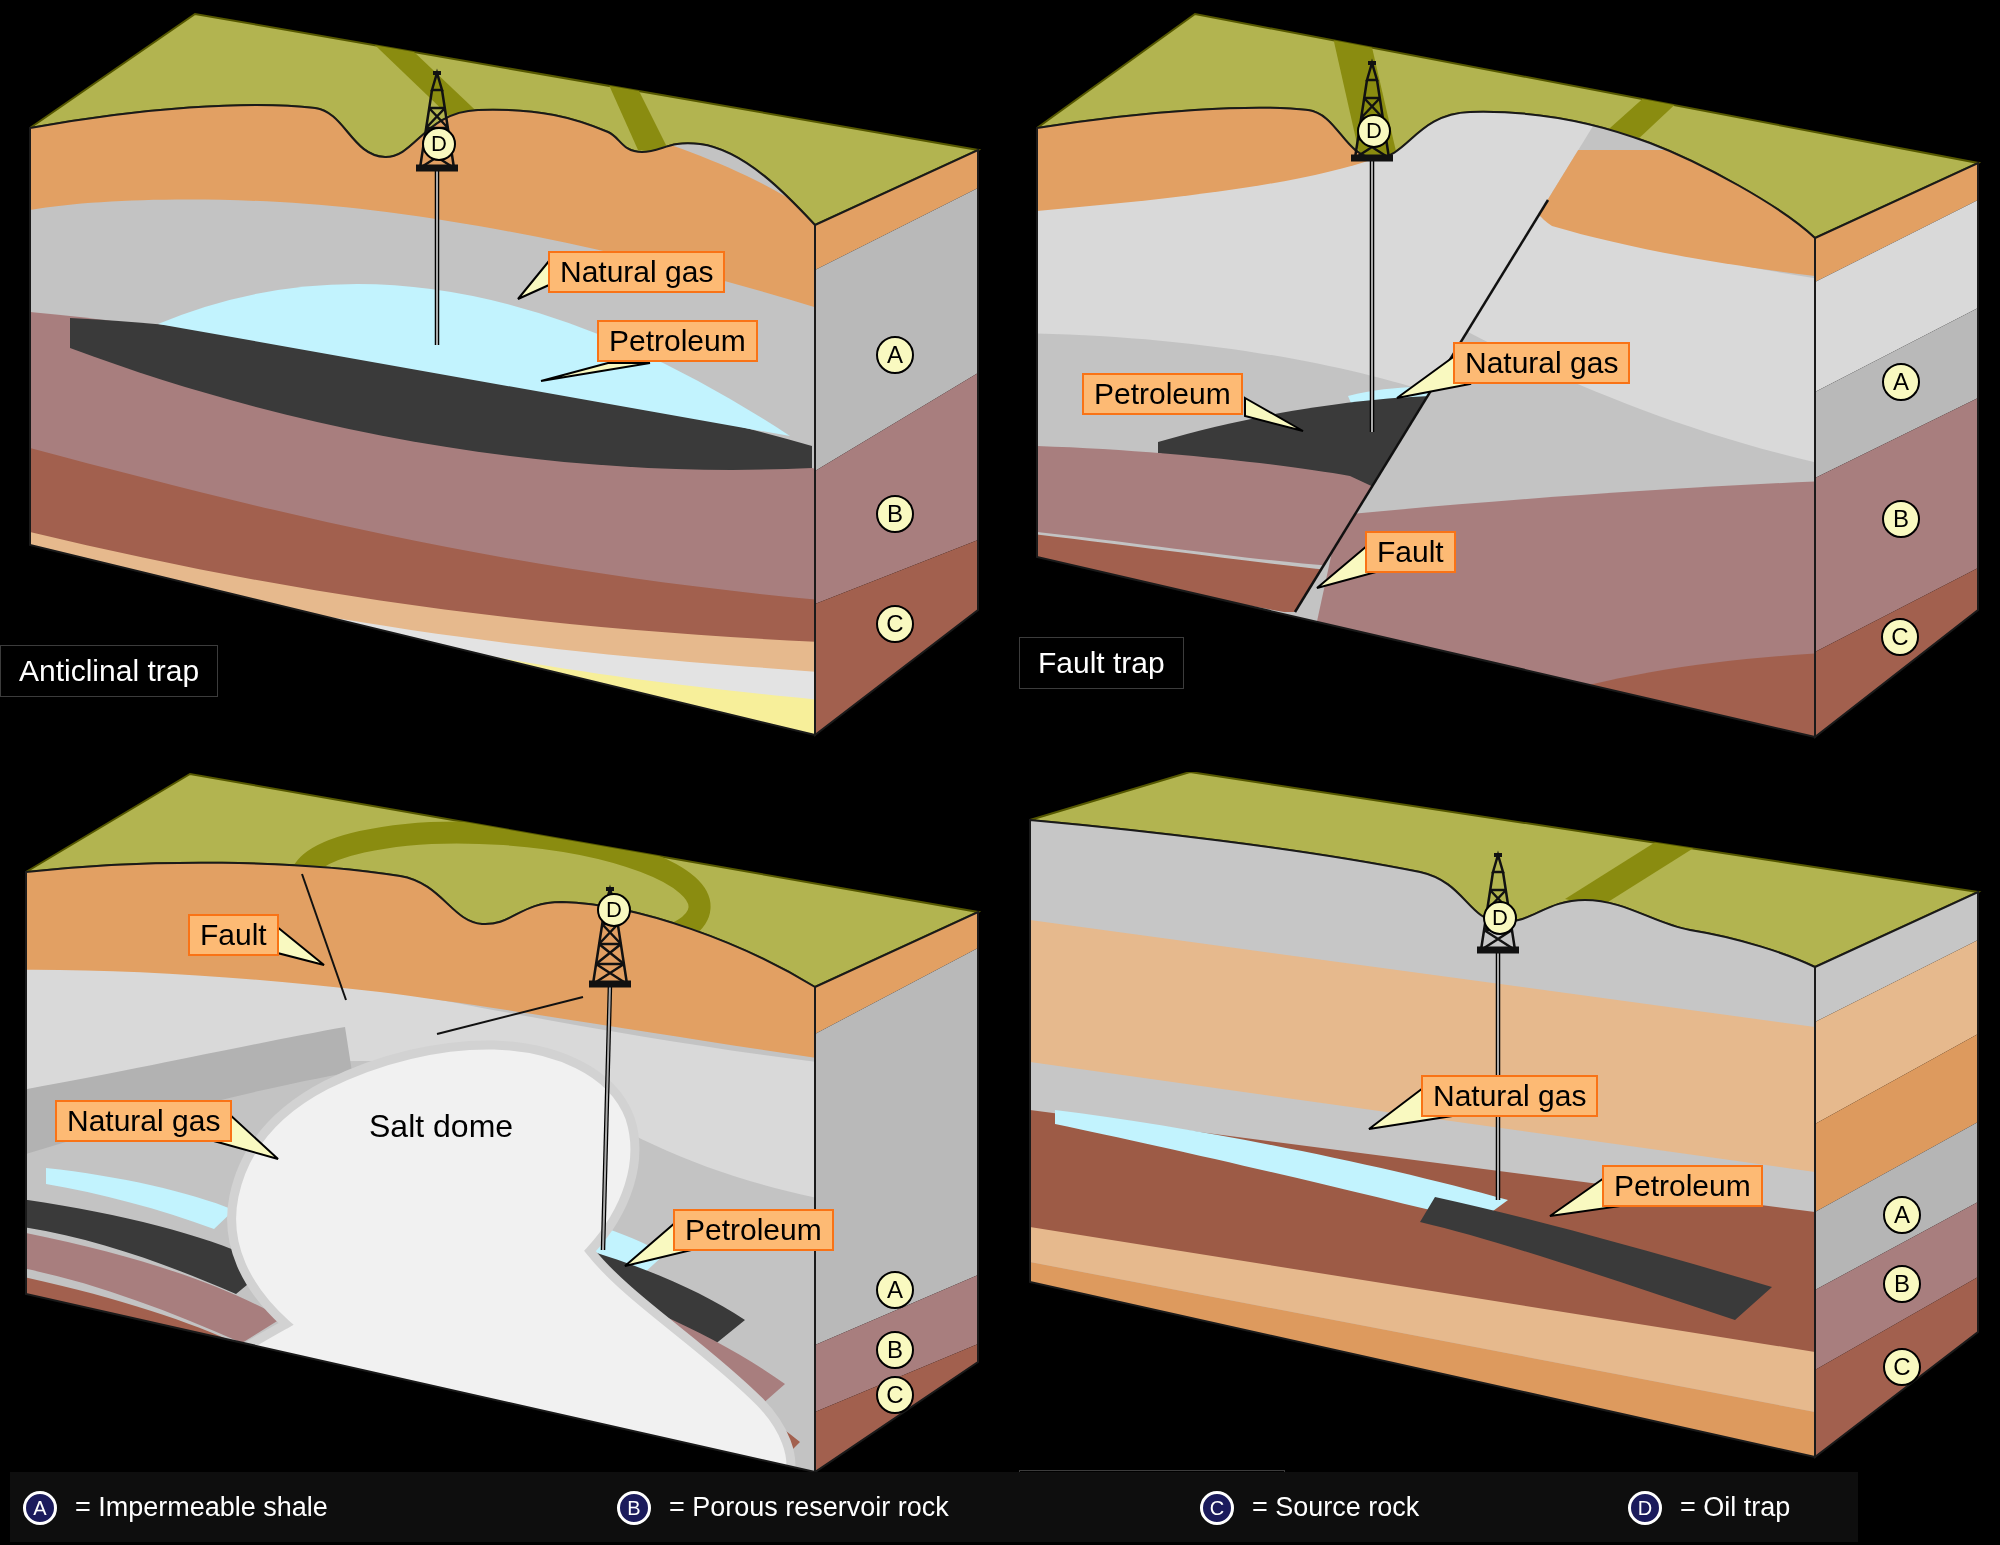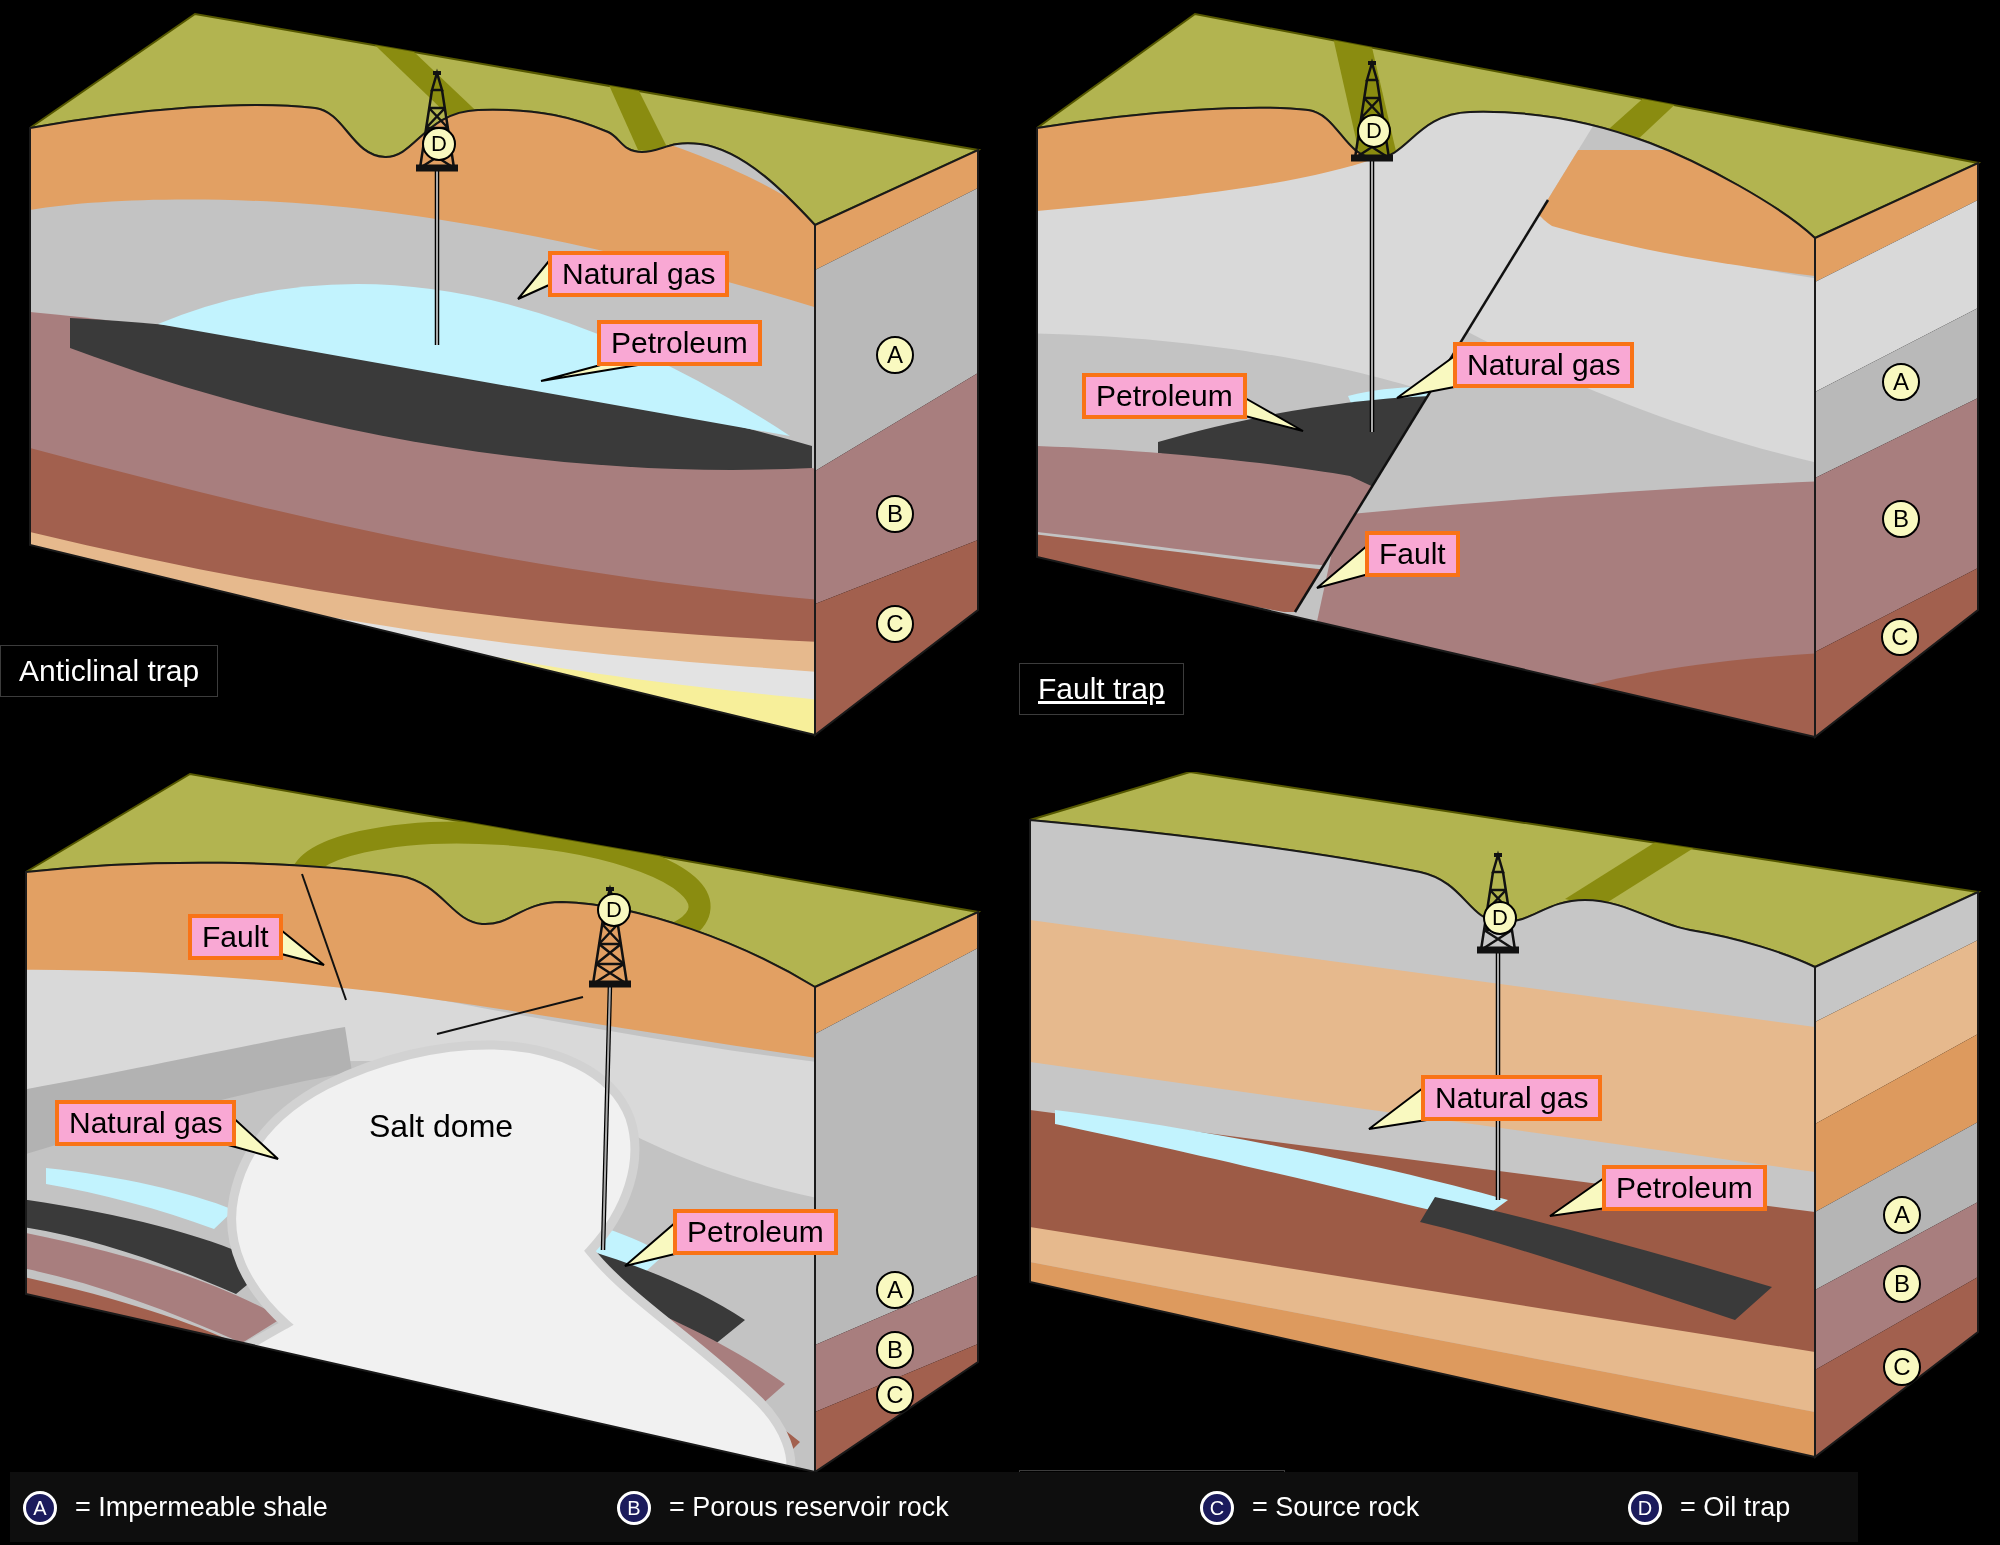--- a/index.html
+++ b/index.html
@@ -4,21 +4,21 @@
 <style>
   html,body{margin:0;padding:0;background:#000;}
   #stage{position:relative;width:2000px;height:1545px;background:#000;overflow:hidden;
          font-family:"Liberation Sans",sans-serif;}
   .panel{position:absolute;width:1000px;height:773px;}
   .panel svg{position:absolute;left:0;top:0;}
   #panel-anticlinal{left:0;top:0;}
   #panel-fault{left:1000px;top:0;}
   #panel-saltdome{left:0;top:772px;}
   #panel-stratigraphic{left:1000px;top:772px;}
-  .callout{position:absolute;background:#f9a8d4;border:4px solid #f97316;color:#000;
+  .callout{position:absolute;background:#fdba74;border:2px solid #f97316;color:#000;
            font-size:30px;line-height:36px;padding:1px 10px;white-space:nowrap;z-index:5;}
   .plainlabel{position:absolute;color:#000;font-size:32px;line-height:36px;white-space:nowrap;z-index:5;}
   .caption{position:absolute;background:#000;border:1px solid #3c3c3c;color:#fff;
            font-size:30px;line-height:34px;padding:8px 18px;white-space:nowrap;z-index:6;}
   .badge{position:absolute;width:34px;height:34px;border-radius:50%;background:#f9f9c0;
          border:2px solid #000;color:#000;font-size:24px;line-height:34px;text-align:center;z-index:5;}
   .badge.d{width:30px;height:30px;font-size:22px;line-height:30px;}
   #legend{position:absolute;left:10px;top:1472px;width:1848px;height:70px;background:#0e0e0e;z-index:8;}
   .legend-item{position:absolute;top:18px;height:34px;}
   .legend-badge{position:absolute;left:0;top:1px;width:28px;height:28px;border-radius:50%;
@@ -162,21 +162,21 @@
       <use href="#derrick" x="372" y="158"></use>
 
       <polygon points="245,398 303,431 245,416" fill="#f9f9c0" stroke="#000" stroke-width="2"></polygon>
       <polygon points="456,355 397,398 470,384" fill="#f9f9c0" stroke="#000" stroke-width="2"></polygon>
       <polygon points="368,545 317,588 402,565" fill="#f9f9c0" stroke="#000" stroke-width="2"></polygon>
     </svg>
 
     <div class="callout" style="left:82px;top:373px;"><span>Petroleum</span></div>
     <div class="callout" style="left:453px;top:342px;"><span>Natural gas</span></div>
     <div class="callout" style="left:365px;top:531px;"><span>Fault</span></div>
-    <div class="caption" style="left:19px;top:663px;text-decoration:underline;"><span>Fault trap</span></div>
+    <div class="caption" style="left:19px;top:637px;"><span>Fault trap</span></div>
     <div class="badge" style="left:882px;top:363px;"><span>A</span></div>
     <div class="badge" style="left:882px;top:500px;"><span>B</span></div>
     <div class="badge" style="left:881px;top:618px;"><span>C</span></div>
     <div class="badge d" style="left:357px;top:114px;"><span>D</span></div>
   </div>
 
   <div class="panel" id="panel-saltdome">
     <svg width="1000" height="773" viewBox="0 0 1000 773">
       <defs>
         <clipPath id="p3front">

